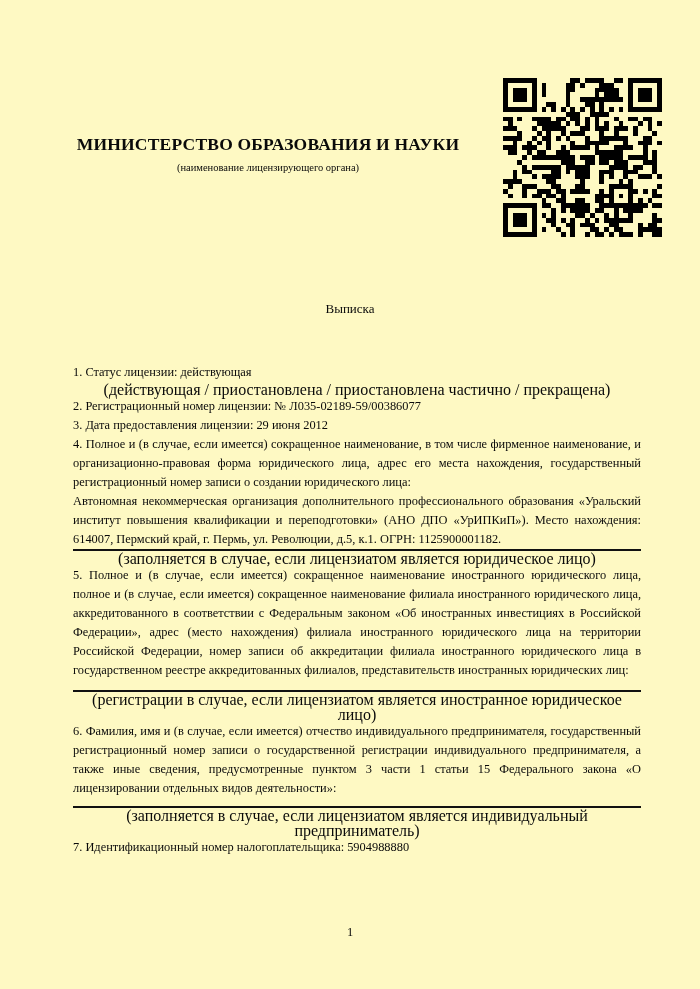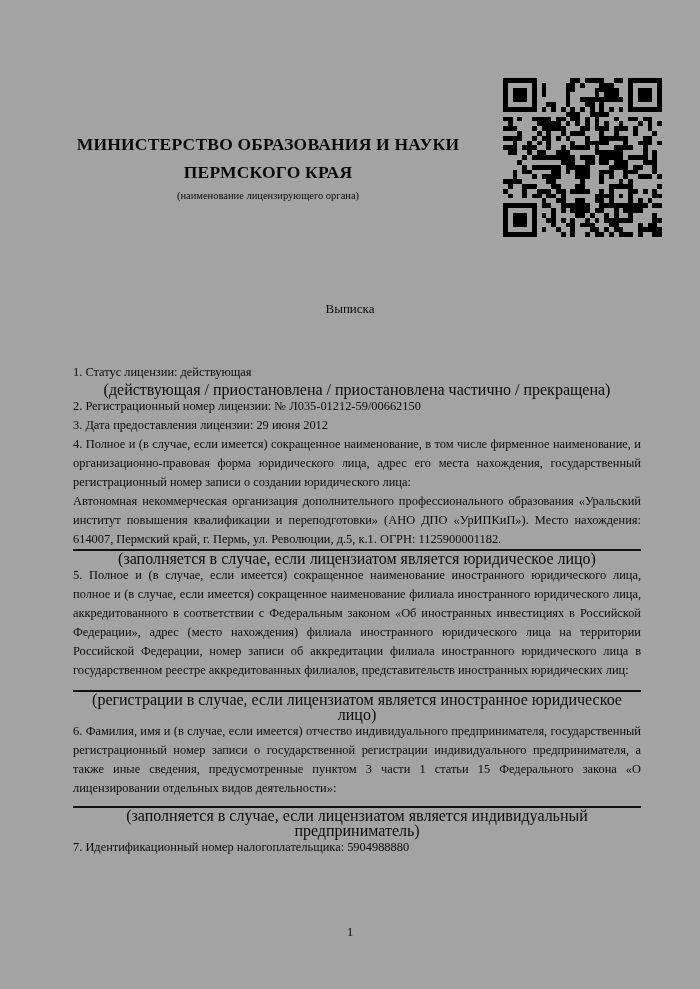--- a/index.html
+++ b/index.html
@@ -1,19 +1,19 @@
 <!DOCTYPE html>
 <html lang="ru"><head>
 <meta charset="utf-8">
 <style>
   html,body{margin:0;padding:0;background:#ffffff;}
   .page{
     position:relative;
     width:700px;height:989px;
-    background:#a3a3a3;
+    background:#fef9c3;
     color:#0a0a0a;
     font-family:"Liberation Serif", serif;
     overflow:hidden;
   }
   
   .hdr{position:absolute;top:130px;left:42px;width:452px;text-align:center;}
   .ministry{font-size:17.5px;font-weight:700;line-height:28px;letter-spacing:0.2px;}
   .caption{font-size:10.5px;line-height:13px;margin-top:3px;}
   
   .qr-wrap{position:absolute;top:78px;left:503px;width:159px;height:159px;}
@@ -579,35 +579,34 @@
         <rect x="26" y="32" width="1" height="1" fill="#000000"></rect>
         <rect x="28" y="32" width="1" height="1" fill="#000000"></rect>
         <rect x="31" y="32" width="1" height="1" fill="#000000"></rect>
         <rect x="32" y="32" width="1" height="1" fill="#000000"></rect>
       </svg>
   </div>
 
   <header class="hdr">
     <div class="ministry">
       <div>МИНИСТЕРСТВО ОБРАЗОВАНИЯ И НАУКИ</div>
-      <div>ПЕРМСКОГО КРАЯ</div>
     </div>
     <div class="caption">(наименование лицензирующего органа)</div>
   </header>
 
   <div class="titleblock">
     <div>Выписка</div>
   </div>
 
   <main class="content">
 
     <p>1. Статус лицензии: действующая</p>
     <p class="note">(действующая / приостановлена / приостановлена частично / прекращена)</p>
 
-    <p class="m2">2. Регистрационный номер лицензии: № Л035-01212-59/00662150</p>
+    <p class="m2">2. Регистрационный номер лицензии: № Л035-02189-59/00386077</p>
 
     <p class="m3">3. Дата предоставления лицензии: 29 июня 2012</p>
 
     <p class="jt m4">4. Полное и (в случае, если имеется) сокращенное наименование, в том числе фирменное наименование, и организационно-правовая форма юридического лица, адрес его места нахождения, государственный регистрационный номер записи о создании юридического лица:</p>
     <p class="jt">Автономная некоммерческая организация дополнительного профессионального образования «Уральский институт повышения квалификации и переподготовки» (АНО ДПО «УрИПКиП»). Место нахождения: 614007, Пермский край, г. Пермь, ул. Революции, д.5, к.1. ОГРН: 1125900001182.</p>
     <div class="rule"></div>
     <p class="note">(заполняется в случае, если лицензиатом является юридическое лицо)</p>
 
     <p class="jt m5">5. Полное и (в случае, если имеется) сокращенное наименование иностранного юридического лица, полное и (в случае, если имеется) сокращенное наименование филиала иностранного юридического лица, аккредитованного в соответствии с Федеральным законом «Об иностранных инвестициях в Российской Федерации», адрес (место нахождения) филиала иностранного юридического лица на территории Российской Федерации, номер записи об аккредитации филиала иностранного юридического лица в государственном реестре аккредитованных филиалов, представительств иностранных юридических лиц:</p>
     <div class="blank5"></div>

